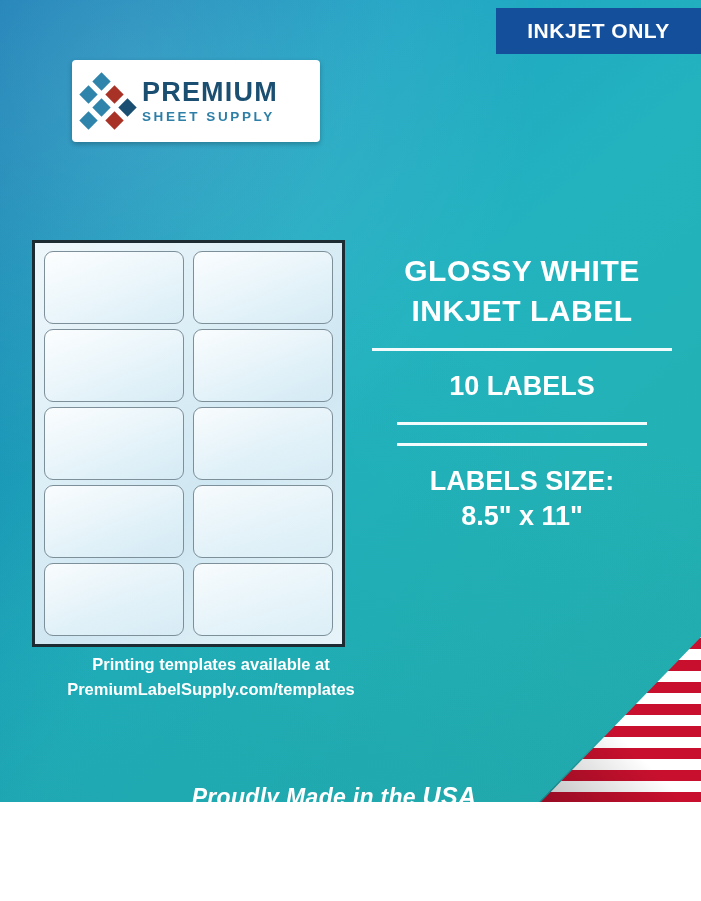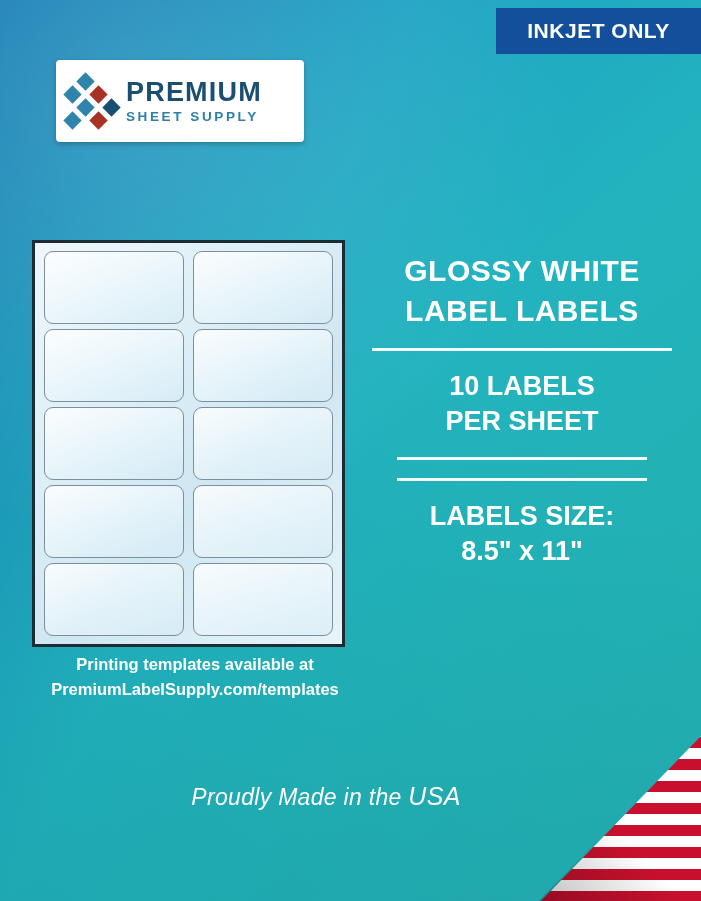--- a/index.html
+++ b/index.html
@@ -3,21 +3,21 @@
 <meta charset="utf-8">
 <style>
   html, body {
     margin: 0;
     padding: 0;
     background: #ffffff;
   }
   .package {
     position: relative;
     width: 701px;
-    height: 901px;
+    height: 802px;
     overflow: hidden;
     font-family: "Liberation Sans", sans-serif;
     background: linear-gradient(140deg, #1b8fc4 0%, #1fa3c4 22%, #22b3bf 48%, #22b2b6 68%, #23aeae 100%);
   }
   
   .sheen {
     position: absolute;
     inset: 0;
     background:
       radial-gradient(circle at 18% 10%, rgba(255,255,255,0.14) 0%, rgba(255,255,255,0) 45%),
@@ -39,21 +39,21 @@
     justify-content: center;
     color: #ffffff;
     font-size: 21px;
     font-weight: bold;
     letter-spacing: 0.5px;
   }
 
   
   .logo-card {
     position: absolute;
-    left: 56px;
+    left: 72px;
     top: 60px;
     width: 248px;
     height: 82px;
     background: #ffffff;
     border-radius: 4px;
     box-shadow: 0 2px 5px rgba(0,0,0,0.25);
     display: flex;
     align-items: center;
     padding-left: 10px;
     box-sizing: border-box;
@@ -138,41 +138,41 @@
     font-size: 27px;
     font-weight: bold;
     line-height: 1.3;
     margin: 0;
   }
   .info .line2 { margin-top: 2px; }
 
   
   .templates {
     position: absolute;
-    left: 10px;
+    left: 26px;
     top: 652px;
     width: 370px;
     text-align: center;
     color: #ffffff;
     font-size: 16.5px;
     font-weight: bold;
     line-height: 1.5;
   }
 
   
   .made-usa {
     position: absolute;
-    left: 116px;
+    left: 124px;
     top: 782px;
     width: 420px;
     text-align: center;
     color: #ffffff;
     font-size: 23px;
     font-style: italic;
-    font-weight: normal;
+    font-weight: bold;
     letter-spacing: 0.3px;
   }
   .made-usa .usa { font-size: 25px; }
 
   
   .flag-corner {
     position: absolute;
     right: 0;
     bottom: 0;
     width: 160px;
@@ -255,28 +255,27 @@
     <div class="label-cell"></div>
     <div class="label-cell"></div>
     <div class="label-cell"></div>
     <div class="label-cell"></div>
     <div class="label-cell"></div>
   </div>
 
   <div class="info">
     <h1>
       <span>GLOSSY WHITE</span><br>
-      <span>LABEL LABELS</span>
+      <span>INKJET LABEL</span>
     </h1>
 
     <div class="rule"></div>
 
     <p class="big">
       <span>10 LABELS</span><br>
-      <span>PER SHEET</span>
     </p>
 
     <div class="rule short"></div>
 
 
     <div class="rule short"></div>
 
     <p class="big">
       <span>LABELS SIZE:</span><br>
       <span class="line2">8.5" x 11"</span>

